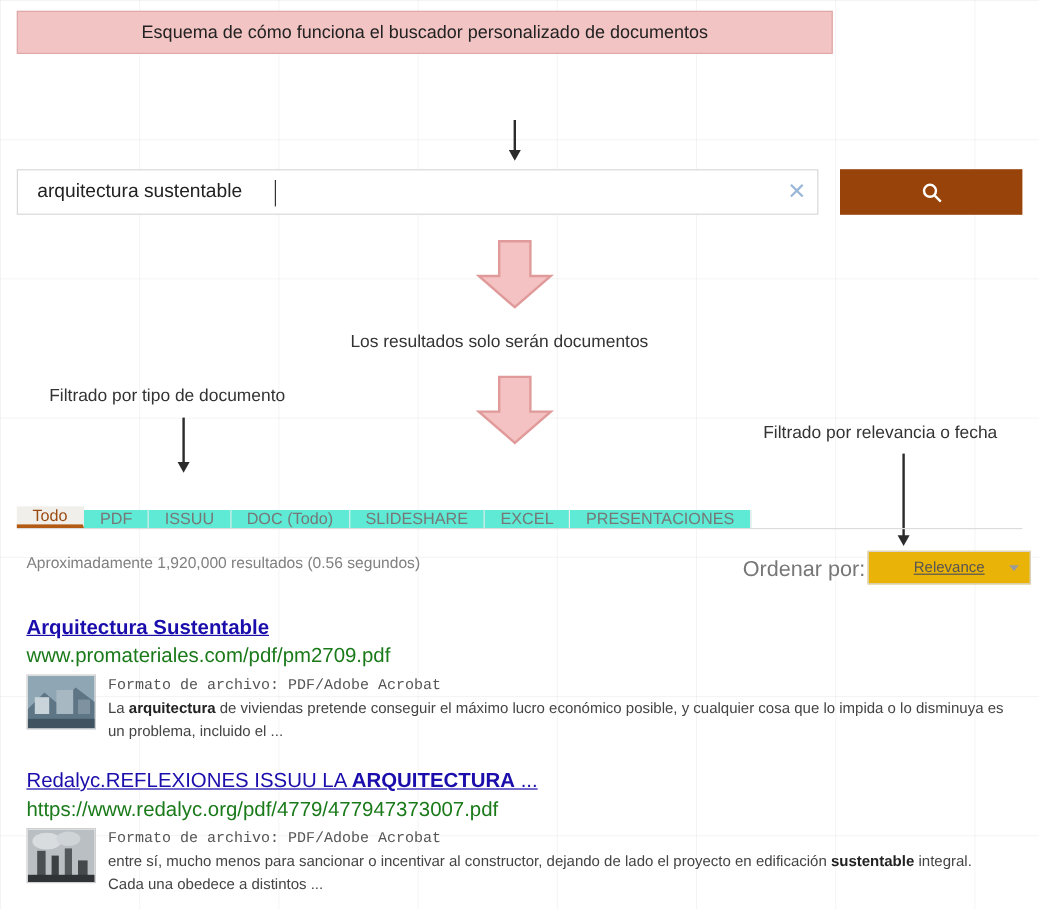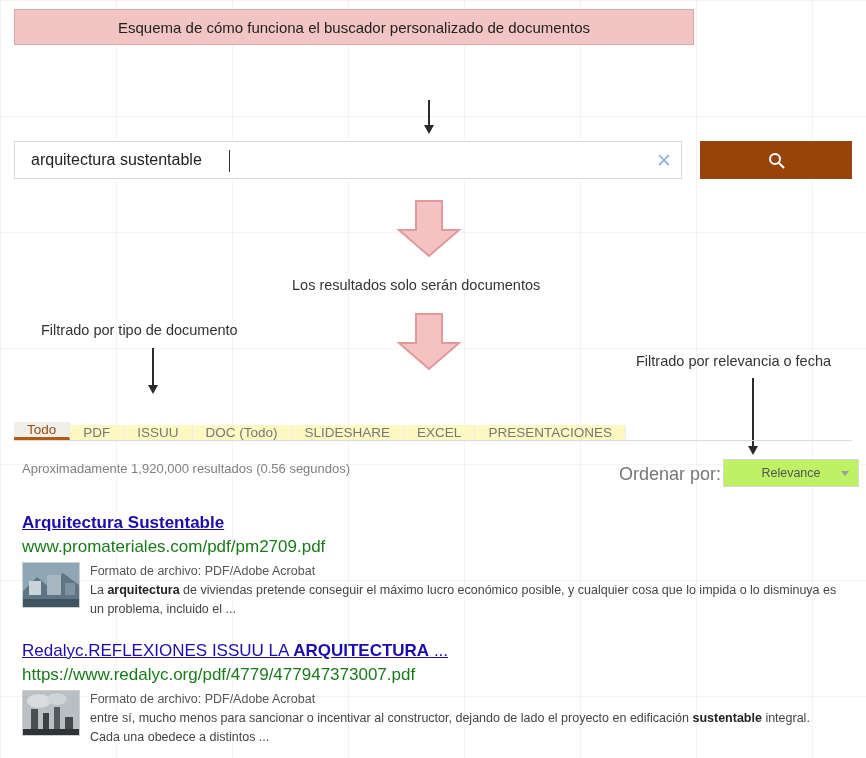--- a/index.html
+++ b/index.html
@@ -163,21 +163,21 @@
     align-items: flex-end;
   }
   .tab {
     padding: 0 13px;
     display: flex;
     align-items: center;
     font-size: 13.5px;
     color: #777;
     cursor: pointer;
     box-sizing: border-box;
-    background: #fef9c3;
+    background: #5eead4;
     border-right: 1px solid #ececec;
   }
   .tab.active {
     color: #9b4a12;
     background: #f1efe9;
     border-bottom: 3px solid #b35a14;
     font-weight: normal;
   }
 
   
@@ -195,28 +195,29 @@
     font-size: 18px;
     color: #777;
   }
   .sort-select {
     position: absolute;
     left: 723px;
     top: 459px;
     width: 136px;
     height: 28px;
     border: 1px solid #d6d6d6;
-    background: #bef264;
+    background: #eab308;
     box-sizing: border-box;
     display: flex;
     align-items: center;
     justify-content: center;
     font-size: 12.5px;
     color: #555;
     cursor: pointer;
+    text-decoration: underline;
   }
   .sort-select .caret {
     position: absolute;
     right: 9px;
     top: 11px;
     width: 0; height: 0;
     border-left: 4px solid transparent;
     border-right: 4px solid transparent;
     border-top: 5px solid #9a9a9a;
   }
@@ -258,20 +259,21 @@
     overflow: hidden;
   }
   .thumb svg { display: block; }
   .snippet {
     font-size: 12.5px;
     color: #444;
     line-height: 1.5;
   }
   .snippet .fmt {
     color: #555;
+    font-family: Liberation Mono, monospace;
   }
   .snippet b { font-weight: bold; color: #222; }
 </style>
 </head>
 <body>
 
 <div class="page">
   <div class="grid-bg"></div>
 
   <div class="title-banner">

